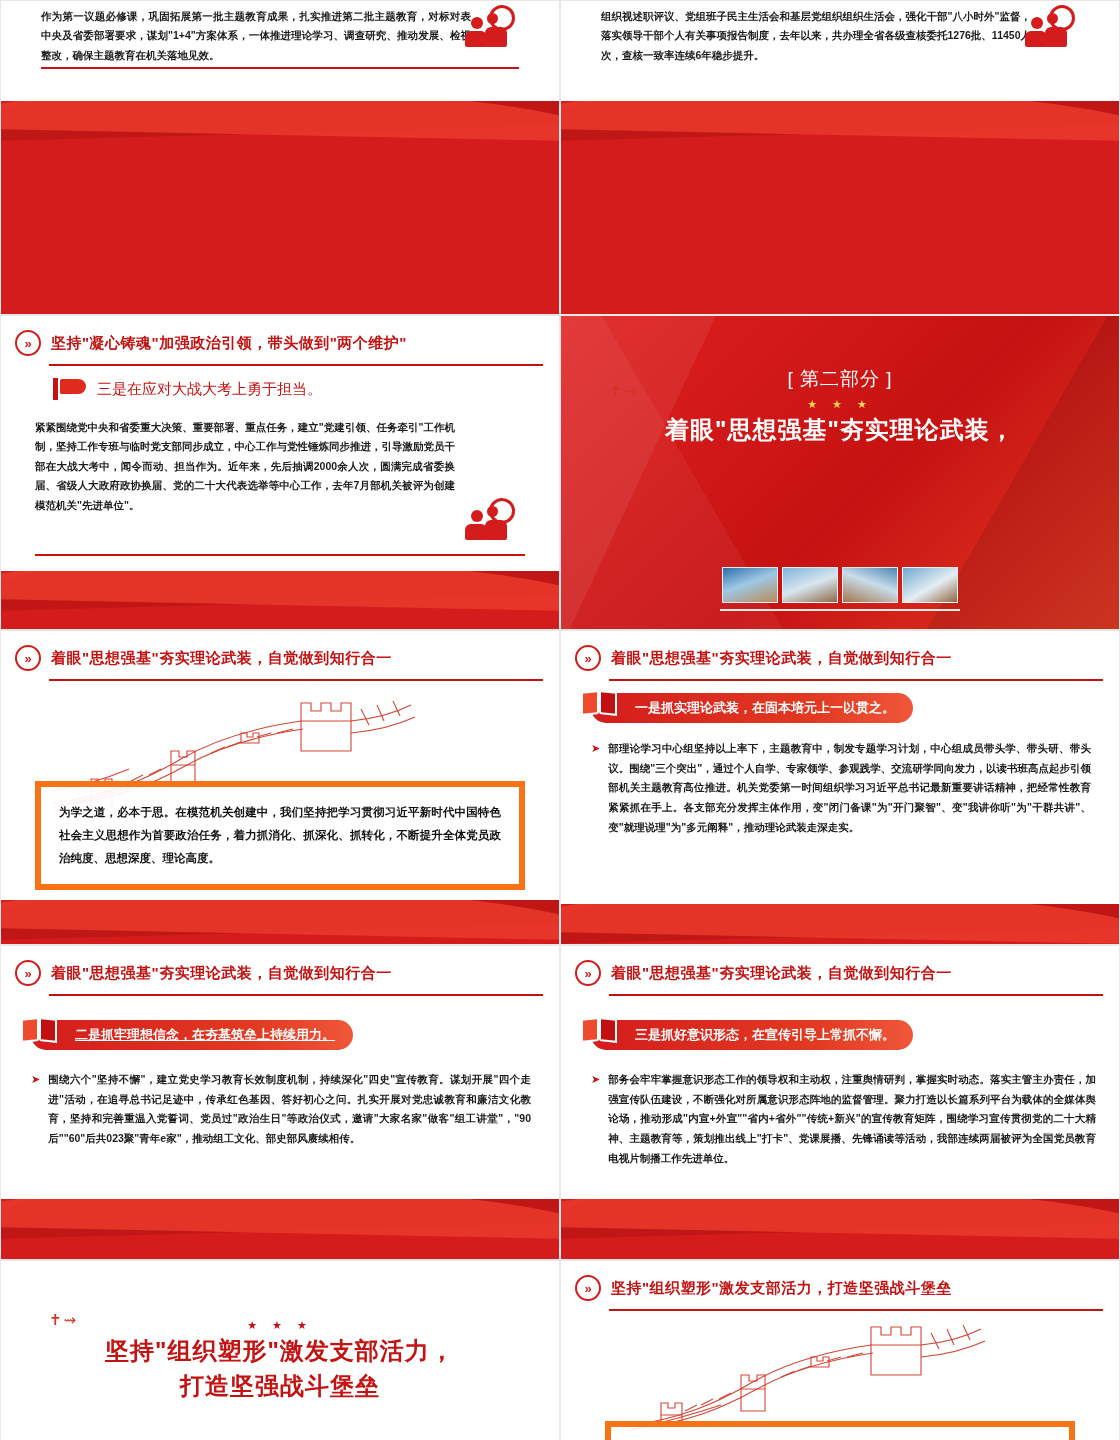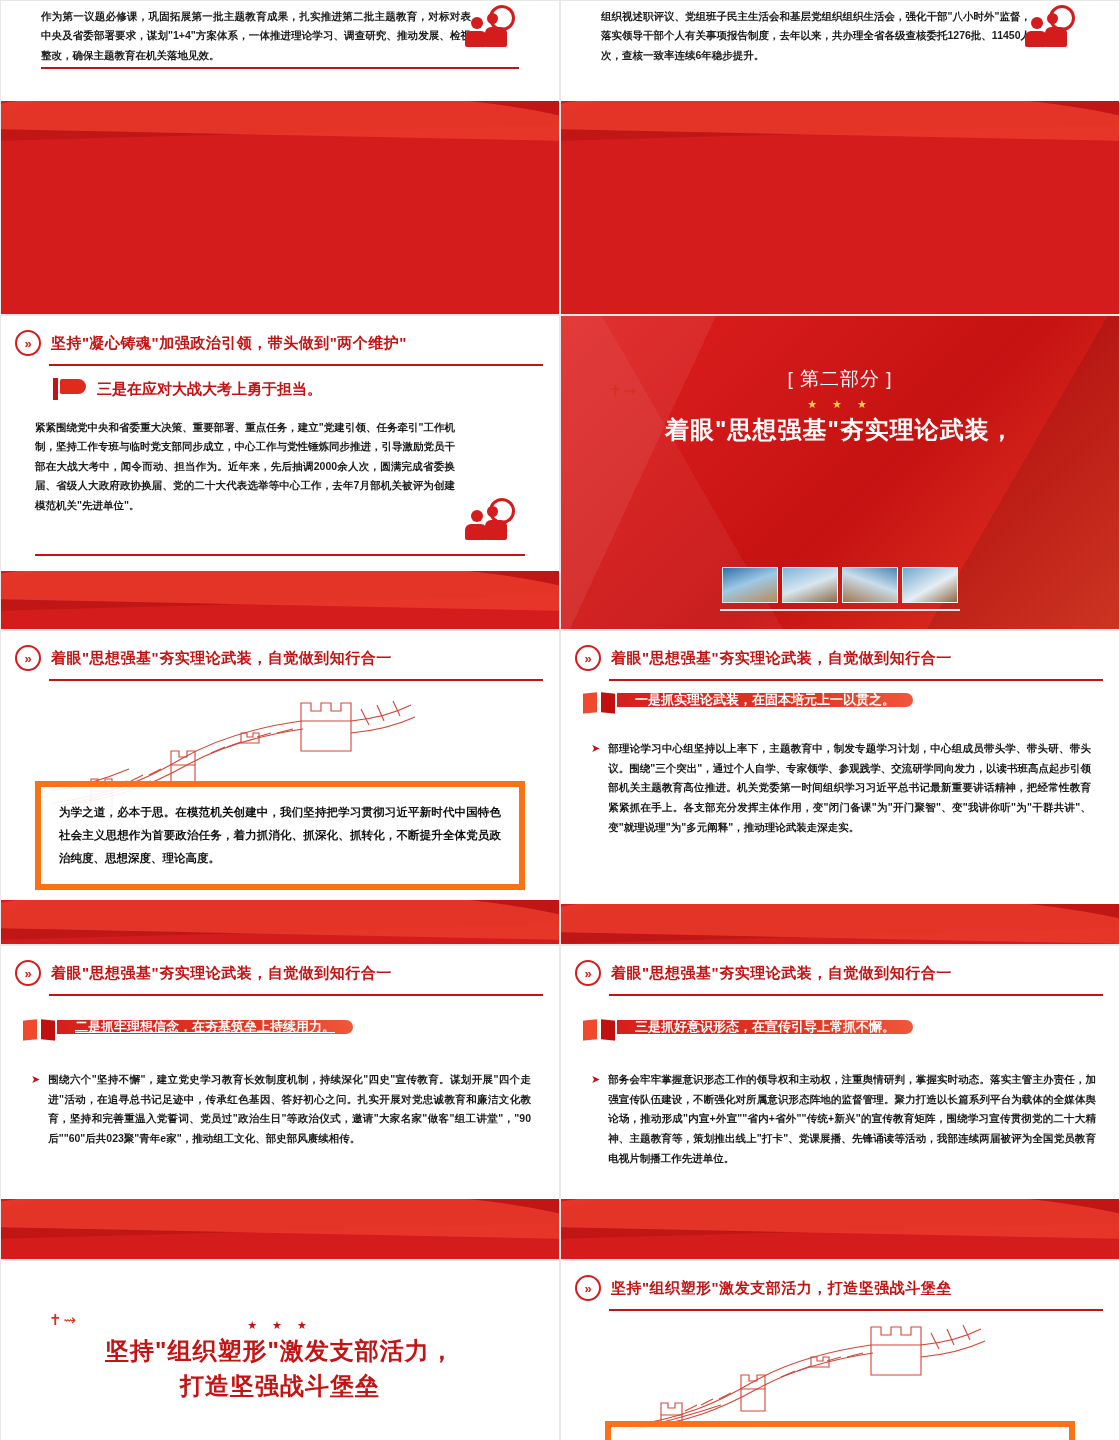--- a/index.html
+++ b/index.html
@@ -80,21 +80,21 @@
   .body-text {
     position: absolute;
     font-size: 10.5px; line-height: 1.85;
     color: #1b1b1b; text-align: justify;
     font-weight: bold;
   }
   .para { margin: 0 0 6px 0; }
   
   .pill {
     position: absolute;
-    height: 14px; border-radius: 15px;
+    height: 30px; border-radius: 15px;
     background: linear-gradient(90deg, #d41c1c 0%, #e23a22 70%, #f0573a 100%);
     display: flex; align-items: center;
     padding-left: 44px; padding-right: 18px;
     color: #fff; font-weight: bold; font-size: 13px;
     white-space: nowrap;
   }
   .pill .book {
     position: absolute; left: 8px; top: -6px;
     width: 30px; height: 26px;
   }
@@ -114,21 +114,21 @@
     position: absolute; display: flex; align-items: center; gap: 10px;
   }
   .flag-ico { width: 34px; height: 22px; position: relative; }
   .flag-ico:before {
     content:""; position:absolute; left:0; top:0; width:5px; height:22px; background:#c41313;
   }
   .flag-ico:after {
     content:""; position:absolute; left:7px; top:1px; width:26px; height:15px;
     background:#e02a1c; border-radius: 2px 8px 8px 2px;
   }
-  .flag-text { color:#c41313; font-weight:bold; font-size:15px; }
+  .flag-text { color:#c41313; font-weight:normal; font-size:15px; }
   
   .quote-box {
     position: absolute;
     border: 6px solid #f97316;
     background: rgba(255,255,255,.92);
     padding: 14px 18px;
     font-size: 11.5px; line-height: 2;
     font-weight: bold; color: #111; text-align: justify;
   }
   

